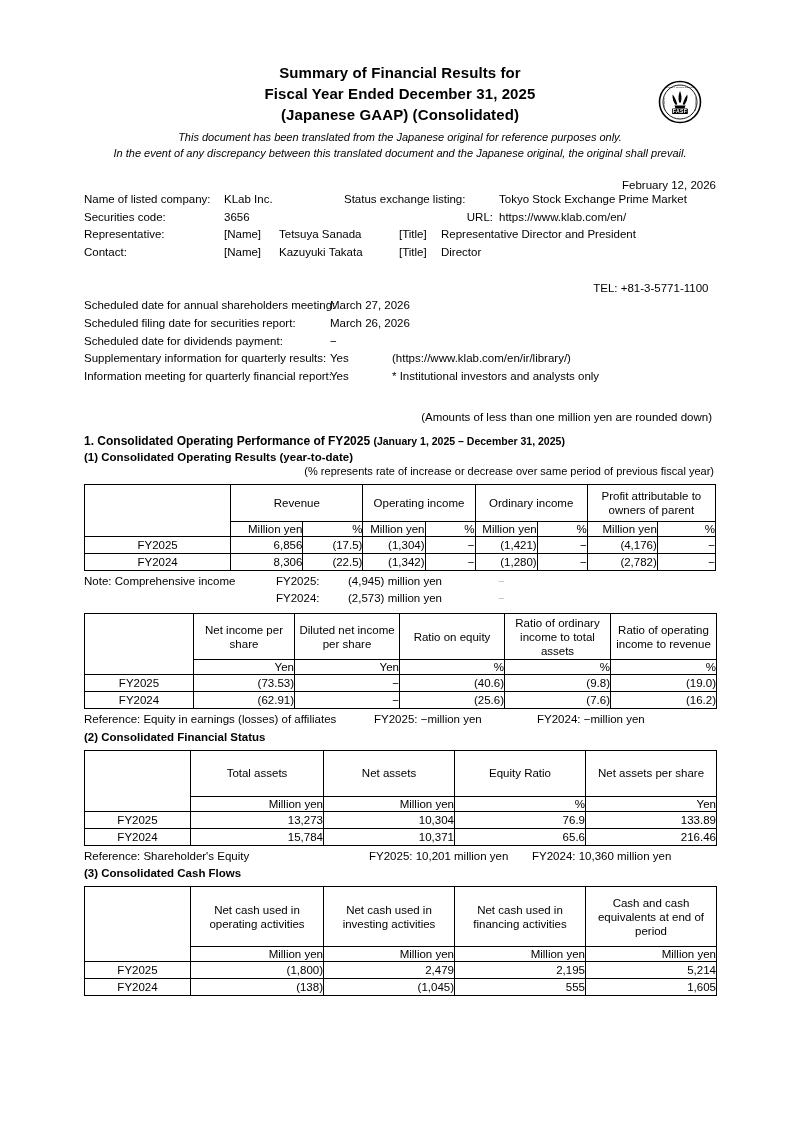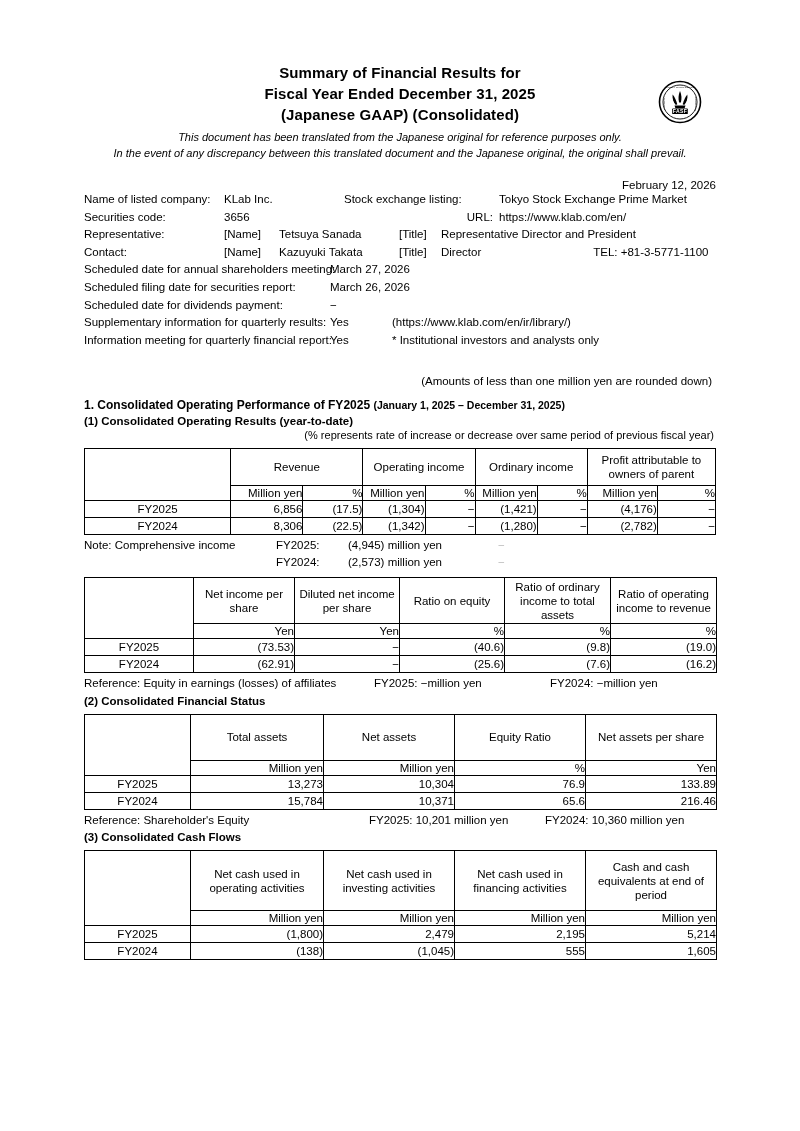--- a/index.html
+++ b/index.html
@@ -48,21 +48,21 @@
   .info-row { display: flex; line-height: 17.6px; font-size: 11.5px; white-space: nowrap; }
   .c-label    { width: 140px; }
   .c-val1     { width: 120px; }
   .c-name-tag { width: 55px; }
   .c-mid      { width: 155px; text-align: left; }
   .c-mid-r    { width: 155px; text-align: right; padding-right: 6px; }
   .c-rest     { flex: 1; }
   .c-title-tag{ width: 42px; }
   .c-long-label { width: 246px; }
   .c-ans      { width: 62px; }
-  .tel        { margin-left: 112px; }
+  .tel        { margin-left: 112px; margin-top: 36px; }
 
   .rounded-note { text-align: right; margin-top: 26px; font-size: 11.5px; padding-right: 4px; }
 
   
   .sec-h1 { font-size: 12px; font-weight: bold; margin-top: 11px; }
   .sec-h1 .small { font-size: 10.5px; font-weight: bold; }
   .sec-h2 { font-size: 11.5px; font-weight: bold; margin-top: 3px; }
   .sec-h2-gap { }
   .pct-note { text-align: right; font-size: 11px; margin-top: 2px; padding-right: 2px; }
 
@@ -105,21 +105,21 @@
   
   .note-row { display: flex; font-size: 11.5px; line-height: 16.5px; white-space: nowrap; }
   .note-lbl { width: 192px; }
   .note-yr { width: 72px; }
   .note-val { width: 150px; }
   .faint-dash { color: #bdbdbd; }
 
   .ref-row { display: flex; font-size: 11.5px; line-height: 16.5px; margin-top: 2px; white-space: nowrap; }
   .ref-lbl-a { width: 290px; }
   .ref-lbl-b { width: 285px; }
-  .ref-a { width: 176px; }
+  .ref-a { width: 163px; }
 
   .tbl-wrap { margin: 0 0 0 84px; }
 </style>
 </head>
 <body>
 
 <div class="page">
 
   <div class="seal">
     <svg viewBox="0 0 44 44" width="44" height="44" aria-hidden="true">
@@ -144,21 +144,21 @@
     <div class="subtitle-line subtitle-1">This document has been translated from the Japanese original for reference purposes only.</div>
     <div class="subtitle-line">In the event of any discrepancy between this translated document and the Japanese original, the original shall prevail.</div>
   </div>
 
   <div class="info-wrap">
     <div class="date-right">February 12, 2026</div>
 
     <div class="info-row">
       <span class="c-label">Name of listed company:</span>
       <span class="c-val1">KLab Inc.</span>
-      <span class="c-mid">Stock exchange listing:</span>
+      <span class="c-mid">Status exchange listing:</span>
       <span class="c-rest">Tokyo Stock Exchange Prime Market</span>
     </div>
 
     <div class="info-row">
       <span class="c-label">Securities code:</span>
       <span class="c-val1">3656</span>
       <span class="c-mid-r">URL:</span>
       <span class="c-rest">https://www.klab.com/en/</span>
     </div>
 

